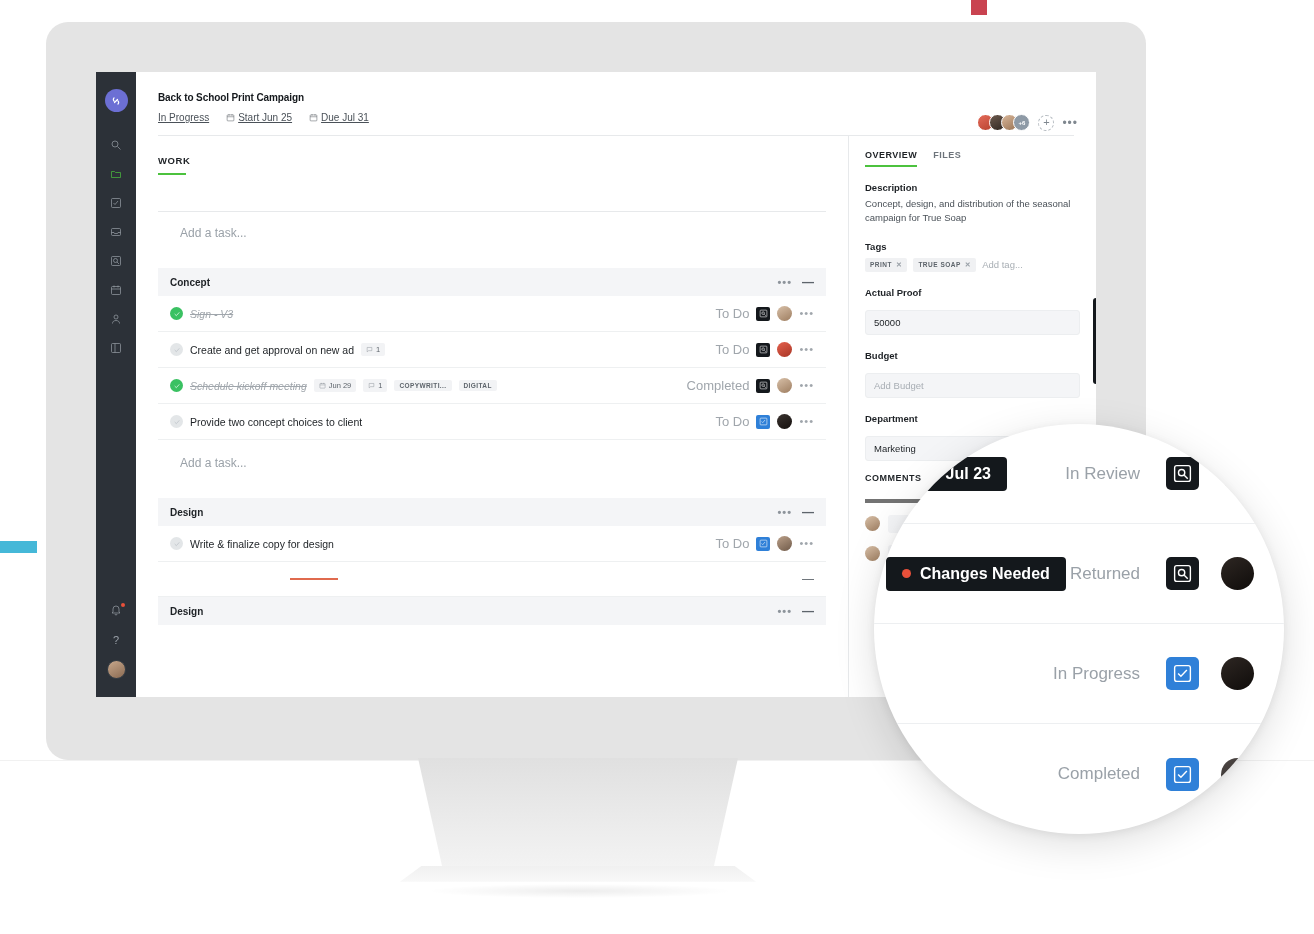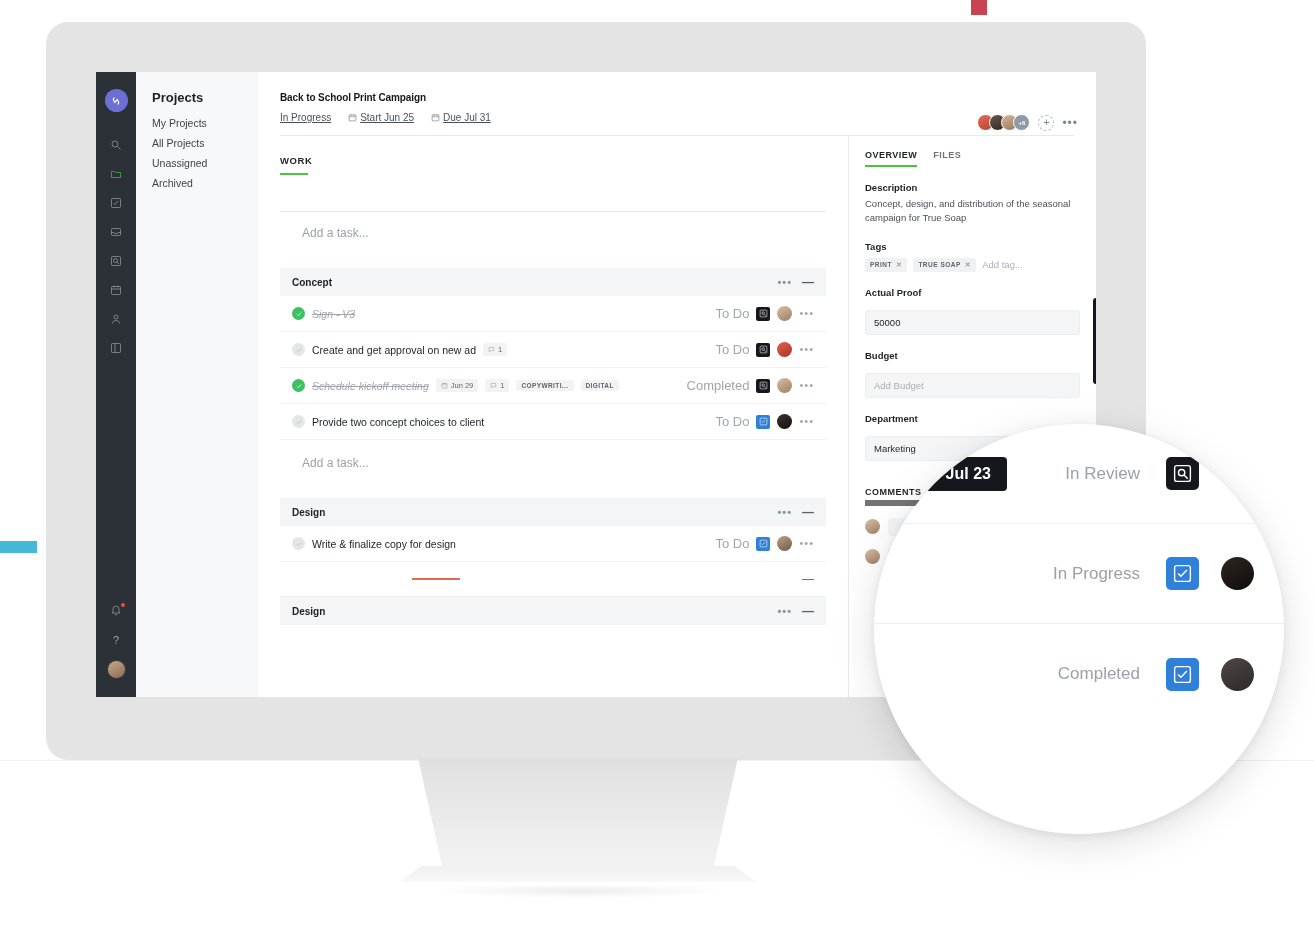--- a/index.html
+++ b/index.html
@@ -233,22 +233,22 @@
   }
   .tag-x { color: #9aa1a8; font-size: 7px; }
   .add-tag { font-size: 9.5px; color: #a8aeb4; }
   .field {
     margin-top: 12px; background: #f4f5f7; border: 1px solid #eceef0;
     border-radius: 3px; padding: 6px 8px; font-size: 9.5px; color: #1d2125;
   }
   .field.ph { color: #a8aeb4; }
   .comments-label {
     font-size: 9px; font-weight: bold; letter-spacing: .5px; color: #1d2125;
-    margin-top: 26px; padding-bottom: 3px; display: inline-block;
-    border-bottom: 6px solid #737373;
+    margin-top: 12px; padding-bottom: 16px; display: inline-block;
+    border-bottom: 4px solid #737373;
   }
   .comments-rule { height: 1px; background: #e7e9eb; margin-top: -1px; }
   .c-row { display: flex; align-items: center; gap: 8px; margin-top: 12px; }
   .c-av { width: 15px; height: 15px; border-radius: 50%; background: linear-gradient(150deg,#d8c0a8,#9d7d60); flex:0 0 15px;}
   .c-box { flex:1; height: 18px; background: #f4f5f7; border-radius: 3px; }
 
   .feedback-tab {
     position: absolute; right: -10px; top: 162px;
     background: #14181c; color: #fff; border-radius: 3px;
     font-size: 7px; font-weight: bold; letter-spacing: .4px;
@@ -366,27 +366,20 @@
           </svg>
         <span class="bell-dot"></span>
       </div>
       <div class="rail-ico">
         <span class="rail-q">?</span>
       </div>
       <div class="rail-avatar"></div>
     </div>
   </div>
 
-  <div class="proj-side">
-    <div class="proj-title">Projects</div>
-    <div class="proj-link">My Projects</div>
-    <div class="proj-link">All Projects</div>
-    <div class="proj-link">Unassigned</div>
-    <div class="proj-link">Archived</div>
-  </div>
 
   <div class="main">
 
     <div class="page-head">
       <div class="page-title">Back to School Print Campaign</div>
       <div class="meta-row">
         <span class="meta-item">In Progress</span>
         <span class="meta-item">
           <svg viewBox="0 0 24 24">
               <rect x="3" y="5" width="18" height="16" rx="2"></rect>
@@ -631,20 +624,36 @@
     <span class="mag-sp"></span>
     <span class="mag-status">In Review</span>
     <span class="mag-sq proof">
       <svg viewBox="0 0 24 24">
           <rect x="3" y="3" width="18" height="18" rx="2.5"></rect>
           <circle cx="11" cy="11" r="3.6"></circle>
           <path d="M14 14l4 4"></path>
         </svg>
     </span>
     <span class="mag-av faded"></span>
+  </div>
+  <div class="mag-row">
+    <span class="mag-badge">
+      <span class="mag-dot"></span>
+      <span>Changes Needed</span>
+    </span>
+    <span class="mag-sp"></span>
+    <span class="mag-status">Returned</span>
+    <span class="mag-sq proof">
+      <svg viewBox="0 0 24 24">
+          <rect x="3" y="3" width="18" height="18" rx="2.5"></rect>
+          <circle cx="11" cy="11" r="3.6"></circle>
+          <path d="M14 14l4 4"></path>
+        </svg>
+    </span>
+    <span class="mag-av"></span>
   </div>
   <div class="mag-row">
     <span class="mag-sp"></span>
     <span class="mag-status">In Progress</span>
     <span class="mag-sq task">
       <svg viewBox="0 0 24 24">
           <rect x="3" y="3" width="18" height="18" rx="2.5"></rect>
           <path d="M7 12l3.2 3.2L17 8"></path>
         </svg>
     </span>

